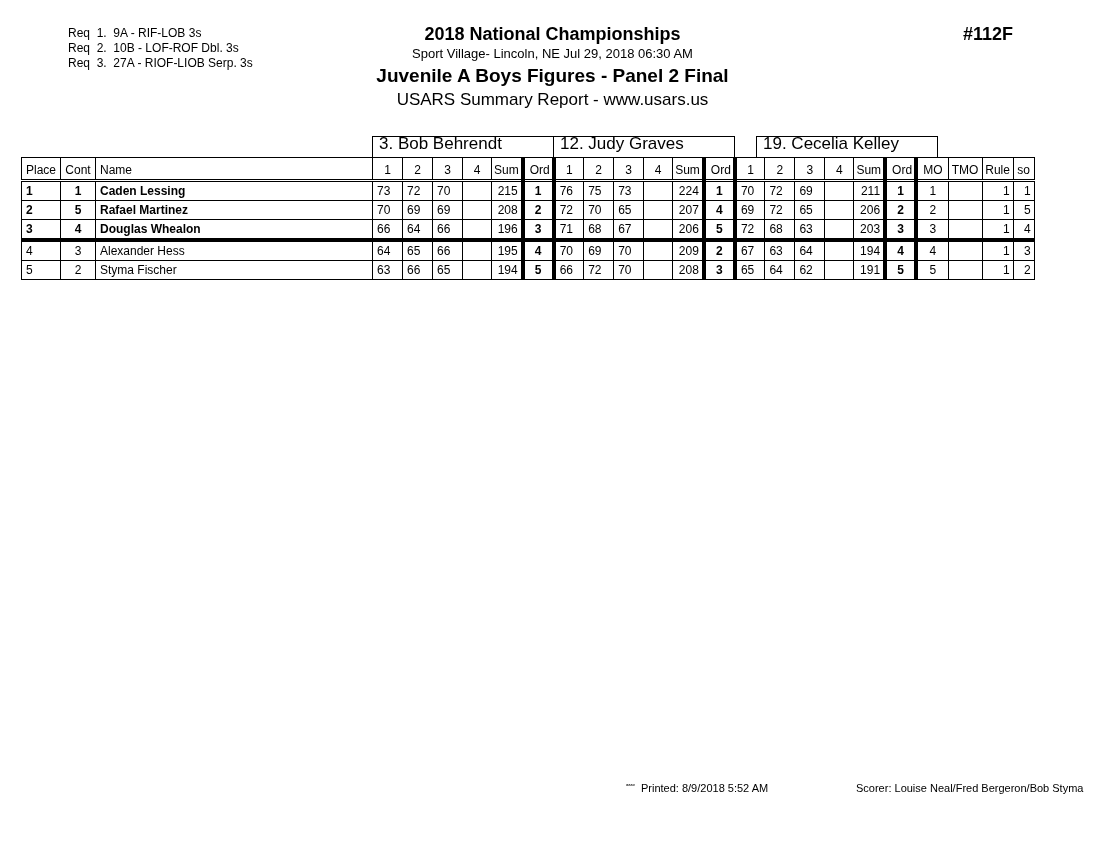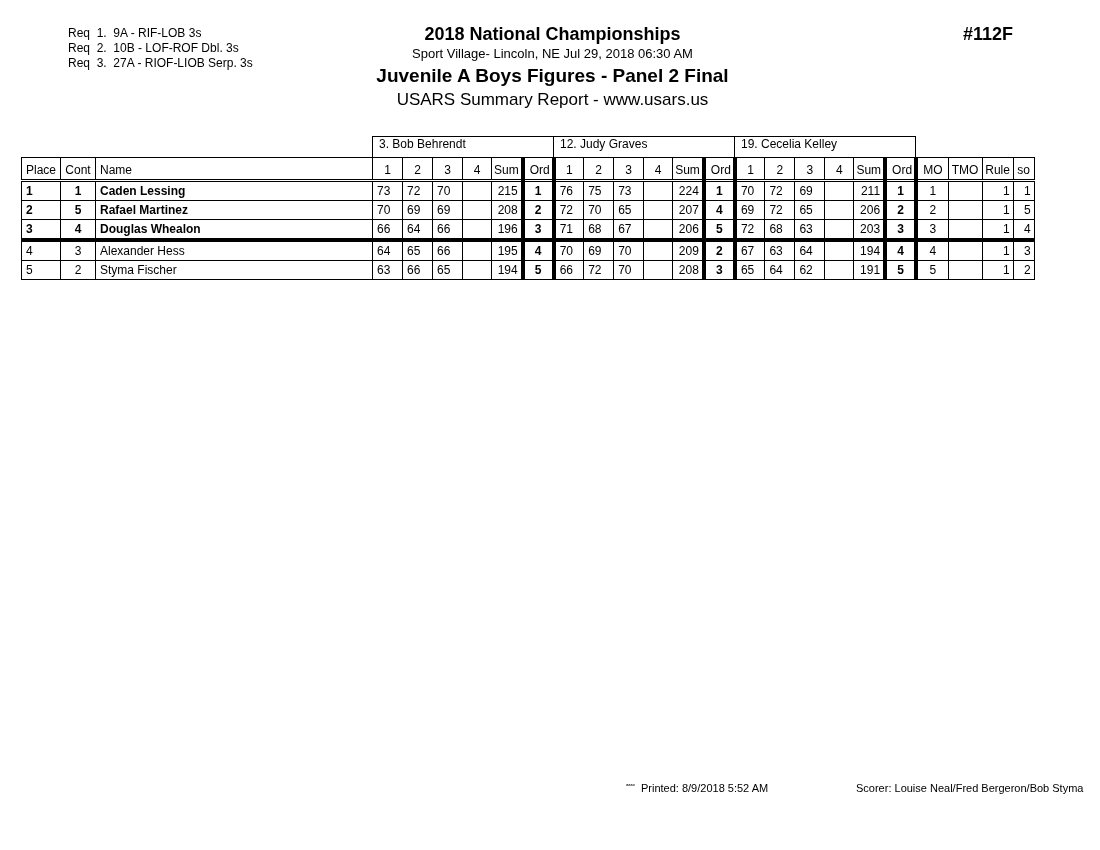--- a/index.html
+++ b/index.html
@@ -12,21 +12,21 @@
   .title-block { position: absolute; left: 330px; width: 445px; top: 24px; text-align: center; }
   .t1 { font-size: 18px; font-weight: bold; line-height: 21px; }
   .t2 { font-size: 13px; line-height: 18px; }
   .t3 { font-size: 19px; font-weight: bold; line-height: 25px; }
   .t4 { font-size: 17px; line-height: 24px; }
   .event-no { position: absolute; left: 963px; top: 24px; font-size: 18px; font-weight: bold; }
 
   
   .judge-box {
     position: absolute; top: 136px; height: 21px; border: 1px solid #000; border-bottom: none;
-    font-size: 12px; line-height: 14px; padding-left: 6px; box-sizing: border-box;
+    font-size: 17px; line-height: 14px; padding-left: 6px; box-sizing: border-box;
   }
 
   table.res {
     position: absolute; left: 21px; top: 157px;
     border-collapse: collapse; table-layout: fixed; font-size: 12px;
   }
   table.res td {
     border: 1px solid #000; height: 19px; padding: 0 2px; box-sizing: border-box;
     white-space: nowrap; overflow: hidden; line-height: 18px;
   }
@@ -55,21 +55,21 @@
 <div class="title-block">
   <div class="t1">2018 National Championships</div>
   <div class="t2">Sport Village- Lincoln, NE  Jul 29, 2018  06:30 AM</div>
   <div class="t3">Juvenile A Boys Figures - Panel 2 Final</div>
   <div class="t4">USARS Summary Report - www.usars.us</div>
 </div>
 <div class="event-no">#112F</div>
 
 <div class="judge-box" style="left:372px;width:182px;">3.  Bob Behrendt</div>
 <div class="judge-box" style="left:553px;width:182px;">12.  Judy Graves</div>
-<div class="judge-box" style="left:734px;width:182px;">19.  Cecelia Kelley</div>
+<div class="judge-box" style="left:756px;width:182px;">19.  Cecelia Kelley</div>
 
 <table class="res" id="results">
   <colgroup>
     <col style="width:39px">
       <col style="width:35px">
       <col style="width:277px">
     <col style="width:30px">
       <col style="width:30px">
       <col style="width:30px">
       <col style="width:29px">

